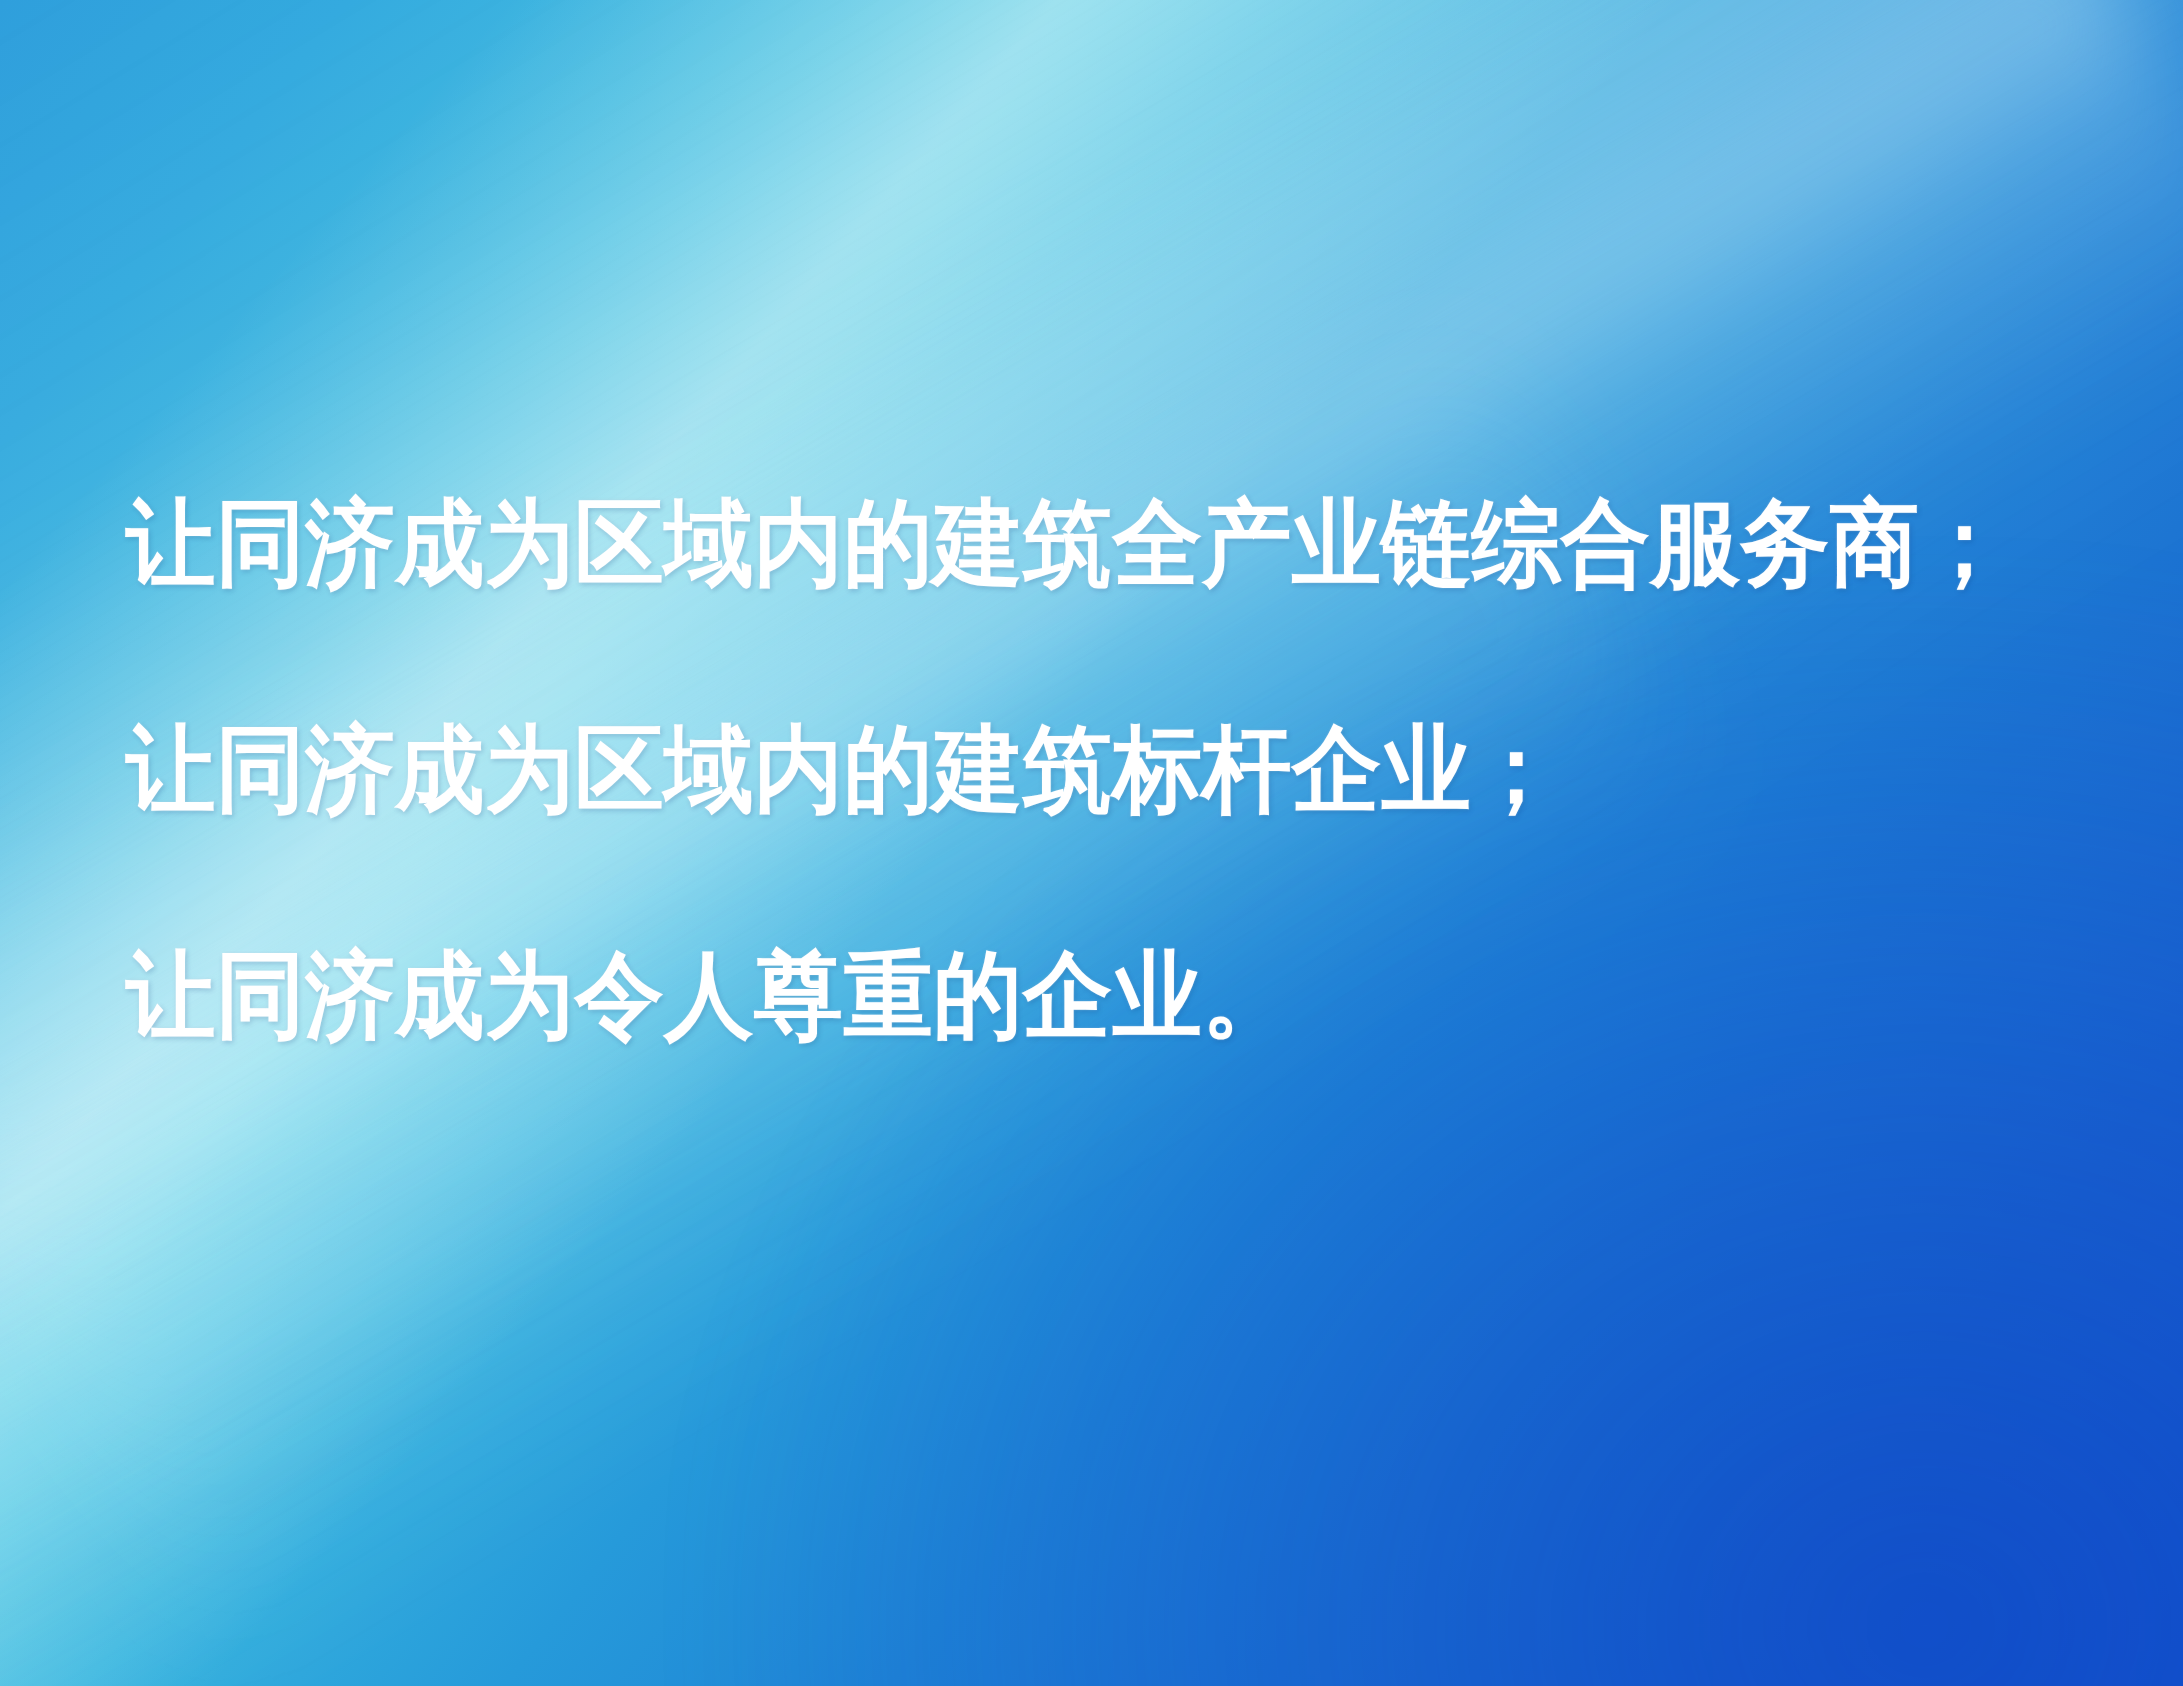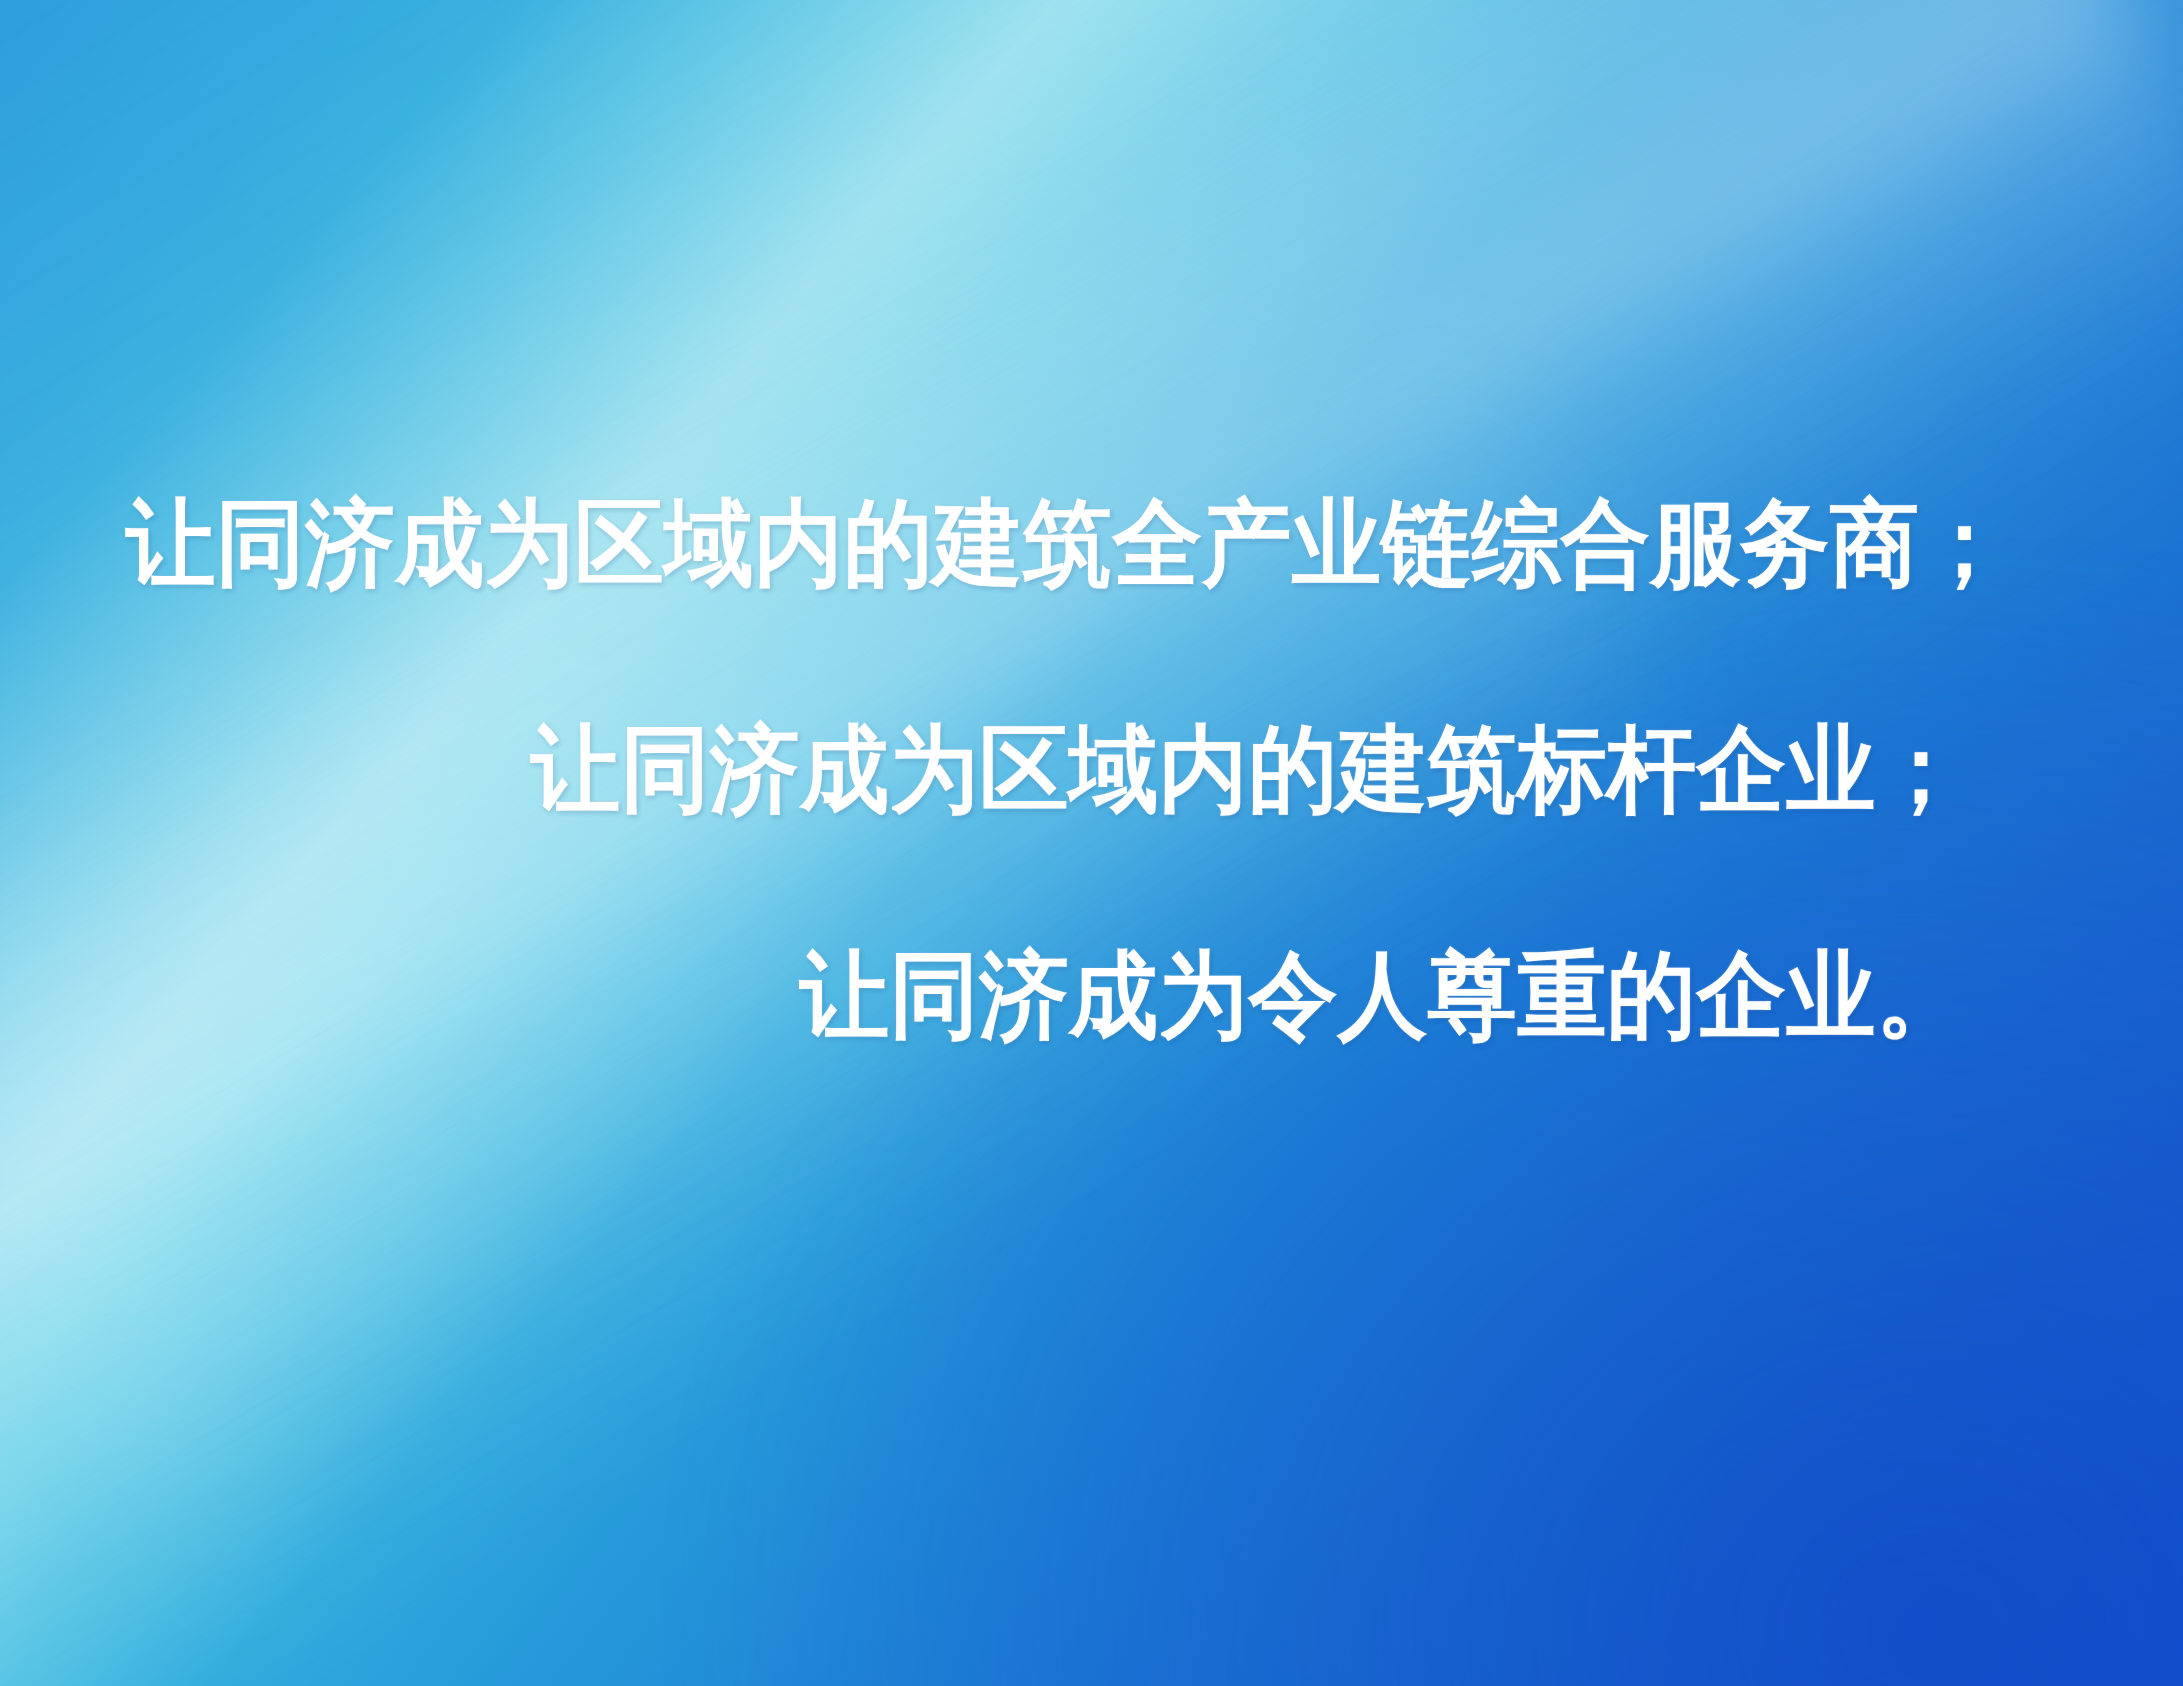--- a/index.html
+++ b/index.html
@@ -31,21 +31,20 @@
         #2f9fdc 0%,
         #31a9de 10%,
         #3bbadf 22%,
         #46c6e0 31%,
         #36b4de 40%,
         #269ada 52%,
         #1f85d6 63%,
         #1c74d2 74%,
         #1a64cf 86%,
         #1656ce 100%);
-    text-align: right;
   }
 
   
   .sweep-a {
     position: absolute;
     left: -18%;
     top: -34%;
     width: 150%;
     height: 90%;
     transform: rotate(-31deg);

